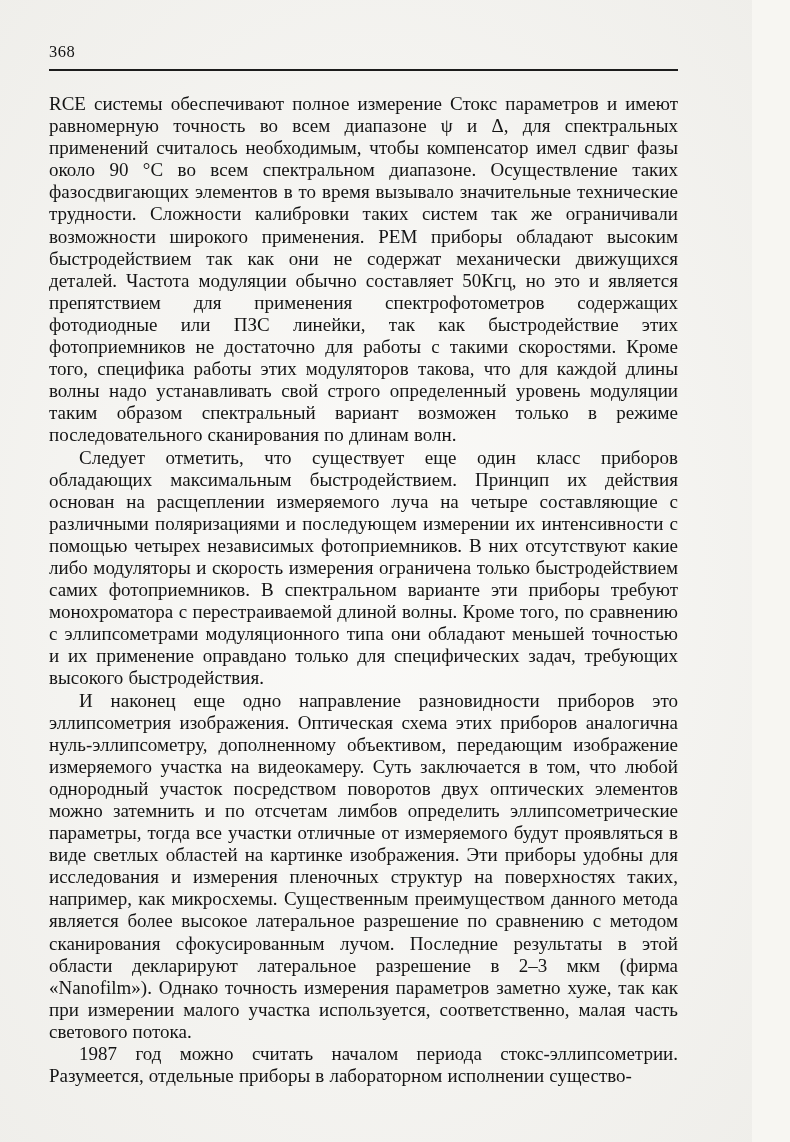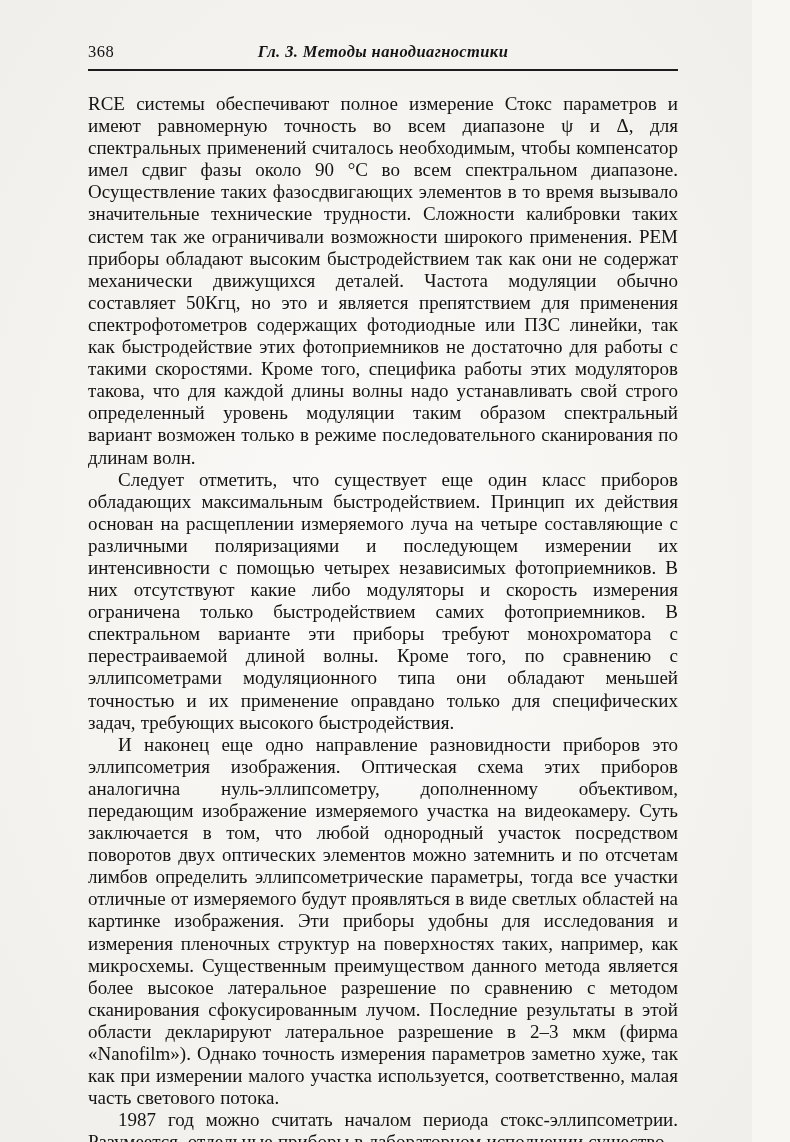--- a/index.html
+++ b/index.html
@@ -12,21 +12,21 @@
     background: #f7f6f2;
     font-family: "Liberation Serif", "DejaVu Serif", serif;
     color: #141414;
     box-sizing: border-box;
     overflow: hidden;
   }
   .page {
     box-sizing: border-box;
     width: 752px;
     height: 1142px;
-    padding: 42px 74px 0 88px;
+    padding: 42px 74px 0 49px;
     background:
       radial-gradient(ellipse at 50% 50%, rgba(255,255,255,0.5), rgba(0,0,0,0.03)),
       #f7f6f2;
   }
   .running-head {
     display: grid;
     grid-template-columns: 1fr auto 1fr;
     align-items: baseline;
     font-size: 16.5px;
   }
@@ -59,21 +59,20 @@
     text-indent: 30px;
   }
 </style>
 </head>
 <body>
 
 <div class="page">
 
   <header class="running-head">
     <span class="page-number">368</span>
-    <span class="chapter-title">Гл. 3. Методы нанодиагностики</span>
     <span></span>
   </header>
 
   <hr class="rule">
 
   <main class="body-text">
     <p class="para">RCE системы обеспечивают полное измерение Стокс параметров и имеют равномерную точность во всем диапазоне ψ и Δ, для спектральных применений считалось необходимым, чтобы компенсатор имел сдвиг фазы около 90 °C во всем спектральном диапазоне. Осуществление таких фазосдвигающих элементов в то время вызывало значительные технические трудности. Сложности калибровки таких систем так же ограничивали возможности широкого применения. РЕМ приборы обладают высоким быстродействием так как они не содержат механически движущихся деталей. Частота модуляции обычно составляет 50Кгц, но это и является препятствием для применения спектрофотометров содержащих фотодиодные или ПЗС линейки, так как быстродействие этих фотоприемников не достаточно для работы с такими скоростями. Кроме того, специфика работы этих модуляторов такова, что для каждой длины волны надо устанавливать свой строго определенный уровень модуляции таким образом спектральный вариант возможен только в режиме последовательного сканирования по длинам волн.</p>
     <p class="para indent">Следует отметить, что существует еще один класс приборов обладающих максимальным быстродействием. Принцип их действия основан на расщеплении измеряемого луча на четыре составляющие с различными поляризациями и последующем измерении их интенсивности с помощью четырех независимых фотоприемников. В них отсутствуют какие либо модуляторы и скорость измерения ограничена только быстродействием самих фотоприемников. В спектральном варианте эти приборы требуют монохроматора с перестраиваемой длиной волны. Кроме того, по сравнению с эллипсометрами модуляционного типа они обладают меньшей точностью и их применение оправдано только для специфических задач, требующих высокого быстродействия.</p>
     <p class="para indent">И наконец еще одно направление разновидности приборов это эллипсометрия изображения. Оптическая схема этих приборов аналогична нуль-эллипсометру, дополненному объективом, передающим изображение измеряемого участка на видеокамеру. Суть заключается в том, что любой однородный участок посредством поворотов двух оптических элементов можно затемнить и по отсчетам лимбов определить эллипсометрические параметры, тогда все участки отличные от измеряемого будут проявляться в виде светлых областей на картинке изображения. Эти приборы удобны для исследования и измерения пленочных структур на поверхностях таких, например, как микросхемы. Существенным преимуществом данного метода является более высокое латеральное разрешение по сравнению с методом сканирования сфокусированным лучом. Последние результаты в этой области декларируют латеральное разрешение в 2–3 мкм (фирма «Nanofilm»). Однако точность измерения параметров заметно хуже, так как при измерении малого участка используется, соответственно, малая часть светового потока.</p>
     <p class="para indent">1987 год можно считать началом периода стокс-эллипсометрии. Разумеется, отдельные приборы в лабораторном исполнении существо-</p>

